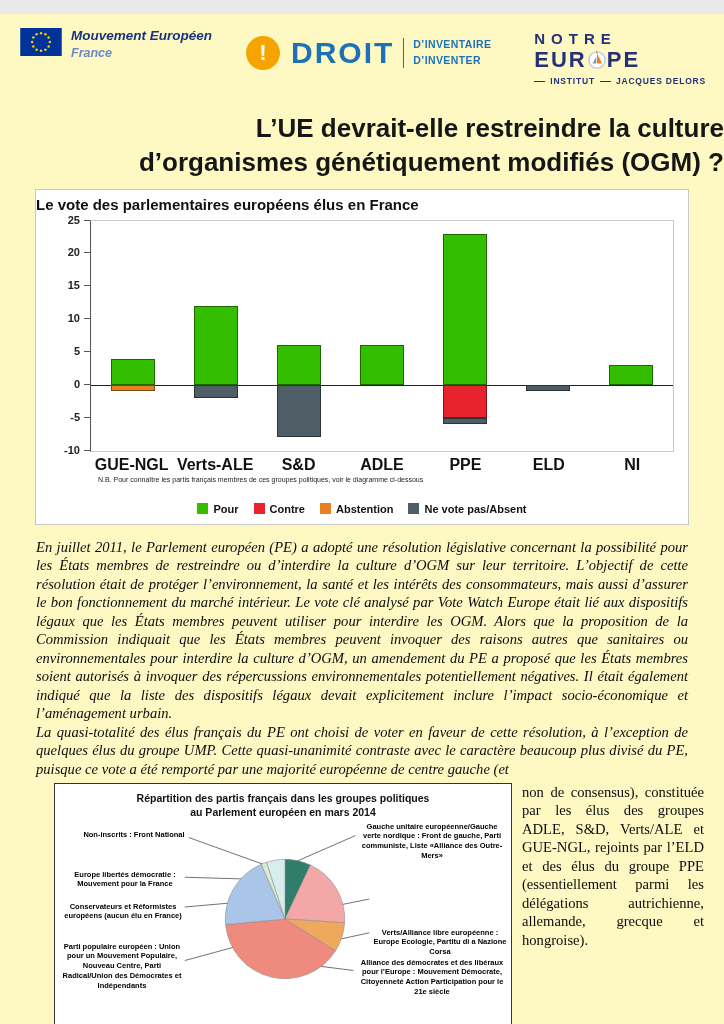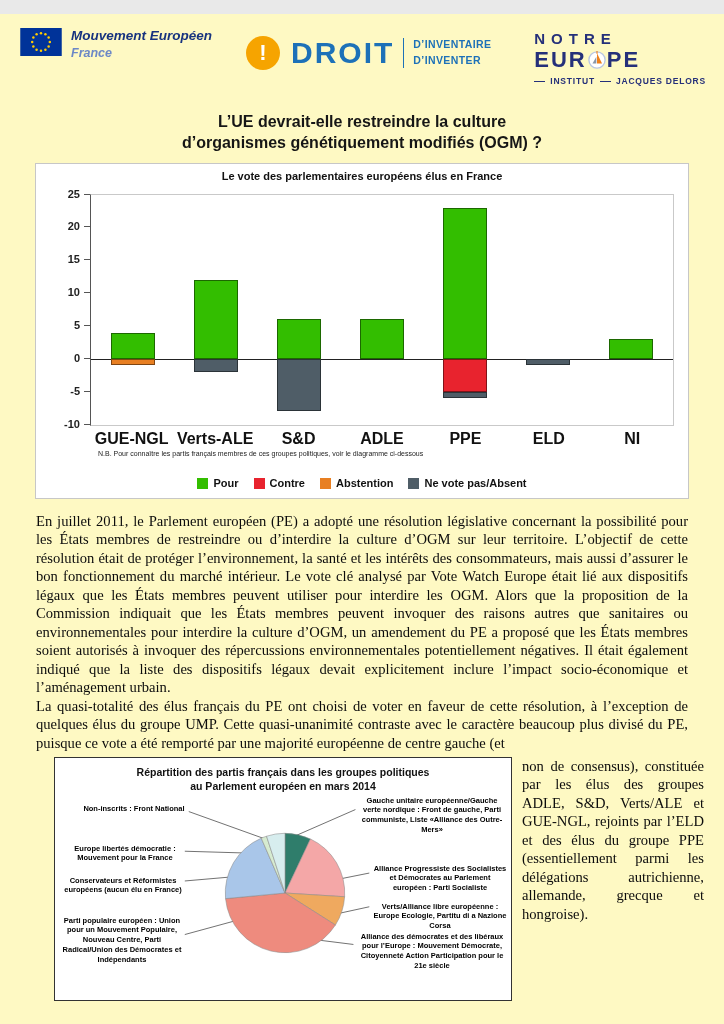--- a/index.html
+++ b/index.html
@@ -17,43 +17,43 @@
   .droit-word{font-size:30px;font-weight:bold;color:#1d71b8;letter-spacing:2px;margin-left:11px;}
   .droit-div{width:1px;height:30px;background:#1d71b8;margin:0 9px;}
   .droit-tags{font-size:10.5px;font-weight:bold;color:#1d71b8;letter-spacing:.4px;line-height:1.5;}
   .logo-ne{margin-left:auto;margin-top:2px;color:#25307a;}
   .logo-ne .l1{font-size:15px;font-weight:bold;letter-spacing:6px;}
   .logo-ne .l2{font-size:22px;font-weight:bold;letter-spacing:2px;display:flex;align-items:center;}
   .logo-ne .sub{margin-top:3px;font-size:8.5px;font-weight:bold;letter-spacing:.8px;display:flex;gap:5px;align-items:center;}
   .logo-ne .bar{width:11px;height:1px;background:#25307a;display:inline-block;}
 
   
-  .main-title{margin-top:10px;text-align:center;font-size:16px;font-weight:bold;line-height:1.3;color:#161616;}
+  .main-title{margin-top:10px;text-align:right;font-size:26px;font-weight:bold;line-height:1.3;color:#161616;}
 
   
   .chart-section{position:relative;margin:9px 35px 0;height:334px;border:1px solid #c7c7c7;background:#fff;}
-  .chart-title{position:absolute;top:6px;left:0;right:0;text-align:center;font-weight:bold;font-size:11px;}
+  .chart-title{position:absolute;top:6px;left:0;right:0;font-weight:bold;font-size:15px;}
   .y-axis{position:absolute;left:8px;top:30px;width:46px;height:230px;}
   .ytick{position:absolute;right:10px;transform:translateY(-50%);font-size:11px;font-weight:600;color:#222;}
   .ytick::after{content:"";position:absolute;left:calc(100% + 4px);top:50%;width:6px;height:1px;background:#555;}
   .plot-area{position:absolute;left:54px;right:14px;top:30px;height:230px;
              border:1px solid #c9c9c9;border-left:1px solid #555;background:#fff;}
   .zero-line{position:absolute;left:0;right:0;height:1px;background:#222;}
   .bar-col{position:absolute;top:0;height:100%;}
   .bar-seg{position:absolute;left:50%;width:44px;margin-left:-22px;box-sizing:border-box;border:1px solid rgba(0,0,0,.45);}
   .x-labels{position:absolute;left:54px;right:14px;top:266px;height:16px;}
   .x-label{position:absolute;text-align:center;font-weight:bold;font-size:16px;color:#111;}
   .nb-note{position:absolute;left:62px;top:286px;font-size:7px;color:#222;}
   .bar-legend{position:absolute;left:0;right:0;bottom:9px;display:flex;justify-content:center;gap:15px;align-items:center;}
-  .legend-item{display:flex;align-items:flex-end;gap:5px;font-weight:bold;font-size:11px;}
+  .legend-item{display:flex;align-items:flex-start;gap:5px;font-weight:bold;font-size:11px;}
   .legend-swatch{width:11px;height:11px;display:inline-block;flex:none;}
 
   
   .body-text{margin:13px 36px 0;font-family:"Liberation Serif",serif;font-size:14.6px;line-height:1.27;
-             text-align:justify;color:#0c0c0c;}
+             text-align:justify;color:#0c0c0c;font-style:italic;}
   .body-text p{margin:0;}
 
   
   .bottom-section{display:flex;margin:4px 20px 0 54px;}
   .pie-box{position:relative;width:458px;height:244px;border:1px solid #333;flex:none;background:#fff;box-sizing:border-box;}
   .pie-title{position:absolute;top:7px;left:0;right:0;text-align:center;font-weight:bold;font-size:10.5px;line-height:1.35;}
   .pie-svg{position:absolute;left:166px;top:71px;width:128px;height:128px;}
   .leader-svg{position:absolute;inset:0;width:100%;height:100%;}
   .plab{position:absolute;font-size:7.5px;font-weight:bold;line-height:1.3;text-align:center;color:#000;}
   .plab-ni{left:24px;top:46px;width:110px;}
@@ -246,21 +246,20 @@
             <path d="M60,60 L37.759718124452306,8.605740961697052 A56,56 0 0 1 42.69504831500298,6.740835087471389 Z" fill="#D6EBD0" stroke="#888" stroke-width="0.5"></path>
             <path d="M60,60 L42.69504831500298,6.740835087471389 A56,56 0 0 1 60.00000000000004,4 Z" fill="#D7EDEE" stroke="#888" stroke-width="0.5"></path>
           </g>
       </svg>
 
       <div class="plab plab-ni">Non-inscrits : Front National</div>
       <div class="plab plab-eld">Europe libertés démocratie : Mouvement pour la France</div>
       <div class="plab plab-cre">Conservateurs et Réformistes européens (aucun élu en France)</div>
       <div class="plab plab-gue">Gauche unitaire européenne/Gauche verte nordique : Front de gauche, Parti communiste, Liste «Alliance des Outre-Mers»</div>
       <div class="plab plab-ppe">Parti populaire européen : Union pour un Mouvement Populaire, Nouveau Centre, Parti Radical/Union des Démocrates et Indépendants</div>
-      <div class="plab plab-sd">Alliance Progressiste des Socialistes et Démocrates au Parlement européen : Parti Socialiste</div>
       <div class="plab plab-verts">Verts/Alliance libre européenne : Europe Ecologie, Partitu di a Nazione Corsa</div>
       <div class="plab plab-adle">Alliance des démocrates et des libéraux pour l’Europe : Mouvement Démocrate, Citoyenneté Action Participation pour le 21e siècle</div>
     </div>
 
     <div class="right-col">non de consensus), constituée par les élus des groupes ADLE, S&amp;D, Verts/ALE et GUE-NGL, rejoints par l’ELD et des élus du groupe PPE (essentiellement parmi les délégations autrichienne, allemande, grecque et hongroise).</div>
   </div>
 
   <div class="footer-bar" style="background: rgb(27, 61, 145);"></div>
 </div>
 

